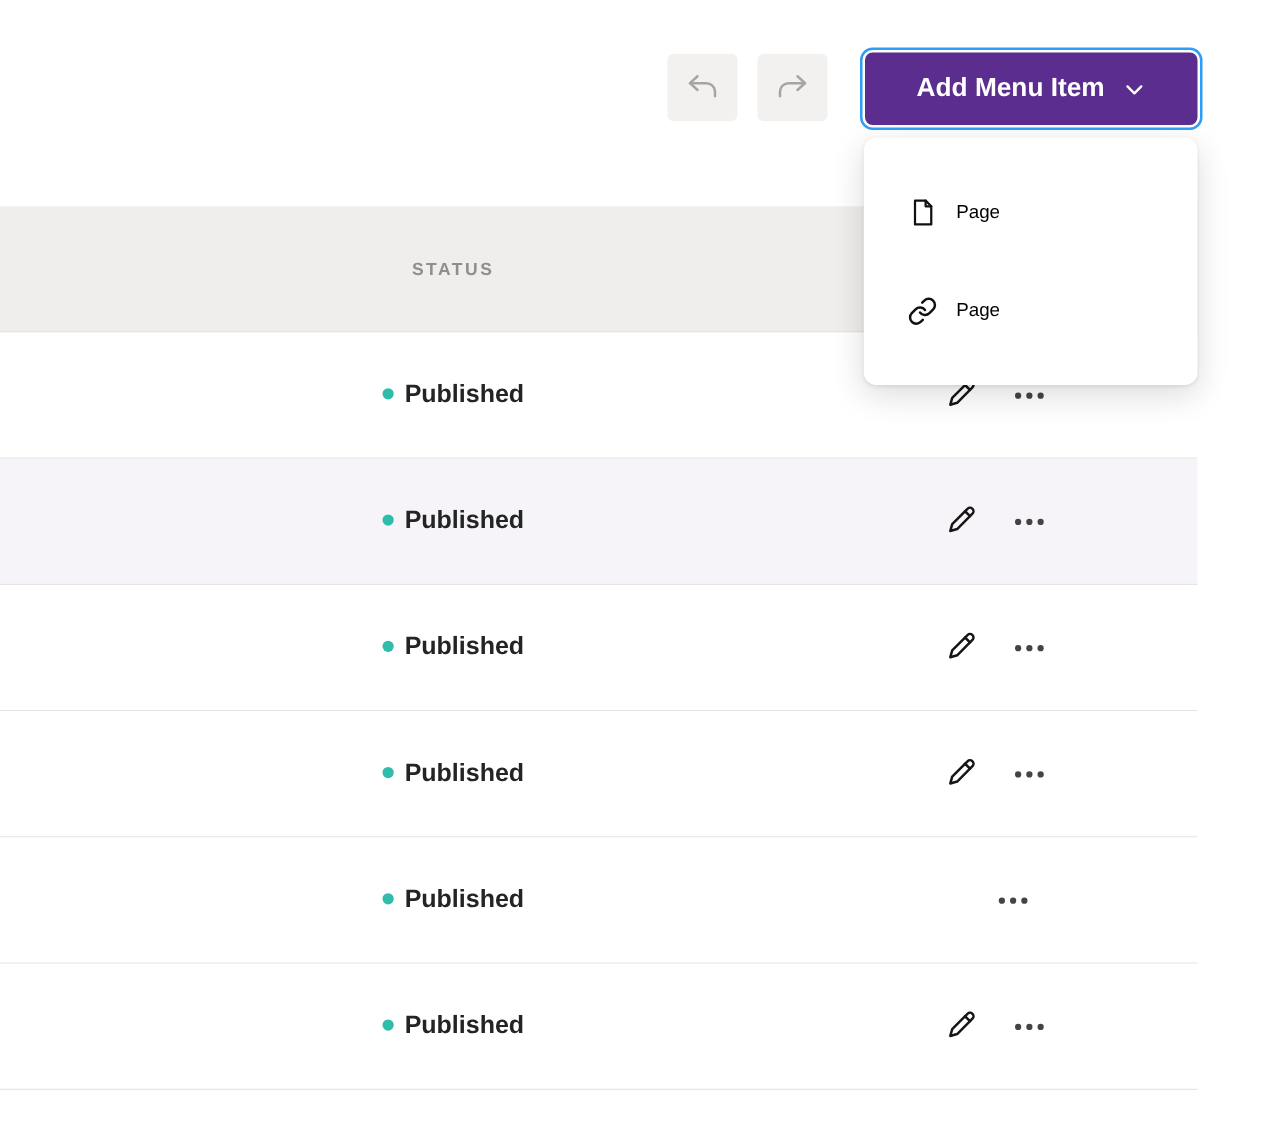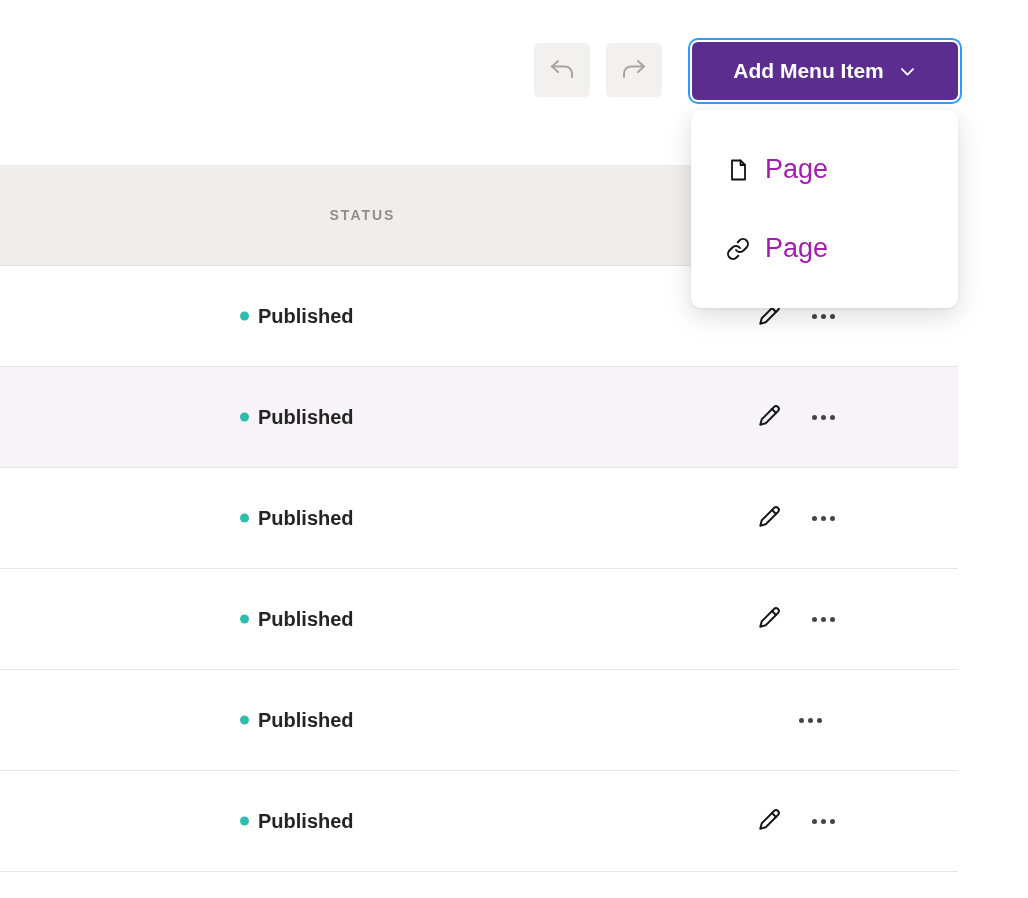--- a/index.html
+++ b/index.html
@@ -29,21 +29,21 @@
     border-bottom:1px solid #e2e1e0;
   }
   .col-status{
     position:absolute;left:240px;width:245px;top:50%;transform:translateY(-50%);
     text-align:center;font-size:14px;font-weight:700;letter-spacing:2px;color:#8f8e8d;
   }
   .row{position:relative;height:100px;background:#fff;border-bottom:1px solid #e6e5e4;}
   .row.selected{background:var(--selected-row-bg,#f6f4f9);}
   .status-cell{
     position:absolute;left:240px;width:245px;top:50%;transform:translateY(-50%);
-    text-align:left;white-space:nowrap;
+    text-align:center;white-space:nowrap;
   }
   .dot{
     display:inline-block;width:9px;height:9px;border-radius:50%;
     background:var(--status-dot-teal,#2fbcab);margin-right:9px;vertical-align:2px;
   }
   .status-text{font-size:20px;font-weight:700;color:#242424;}
   .edit-btn{
     position:absolute;left:750px;top:50%;transform:translateY(-50%);
     width:38px;height:38px;border:none;background:transparent;cursor:pointer;padding:0;
     display:flex;align-items:center;justify-content:center;
@@ -56,21 +56,21 @@
   .row.no-edit .more-btn{left:789px;}
   .more-btn i{display:block;width:5px;height:5px;border-radius:50%;background:#444;}
   
   .dropdown{
     position:absolute;left:691px;top:110px;width:267px;padding:20px 0;
     background:#fff;border-radius:10px;z-index:5;
     box-shadow:0 8px 26px rgba(0,0,0,.14),0 1px 3px rgba(0,0,0,.07);
   }
   .dd-item{
     position:relative;height:79px;display:flex;align-items:center;
-    padding-left:34px;cursor:pointer;font-size:27px;color:#a21caf;
+    padding-left:34px;cursor:pointer;font-size:15px;color:#000000;
   }
   .dd-icon{width:26px;height:26px;margin-right:14px;flex:0 0 auto;display:flex;align-items:center;justify-content:center;}
   .hl-ring{
     position:absolute;left:8px;right:8px;top:10px;bottom:11px;border-radius:29px;
     border:3px solid var(--highlight-pink,#f43f6d);
     box-shadow:0 0 0 3.5px rgba(244,63,109,.35);
     pointer-events:none;
   }
 </style>
 </head>

